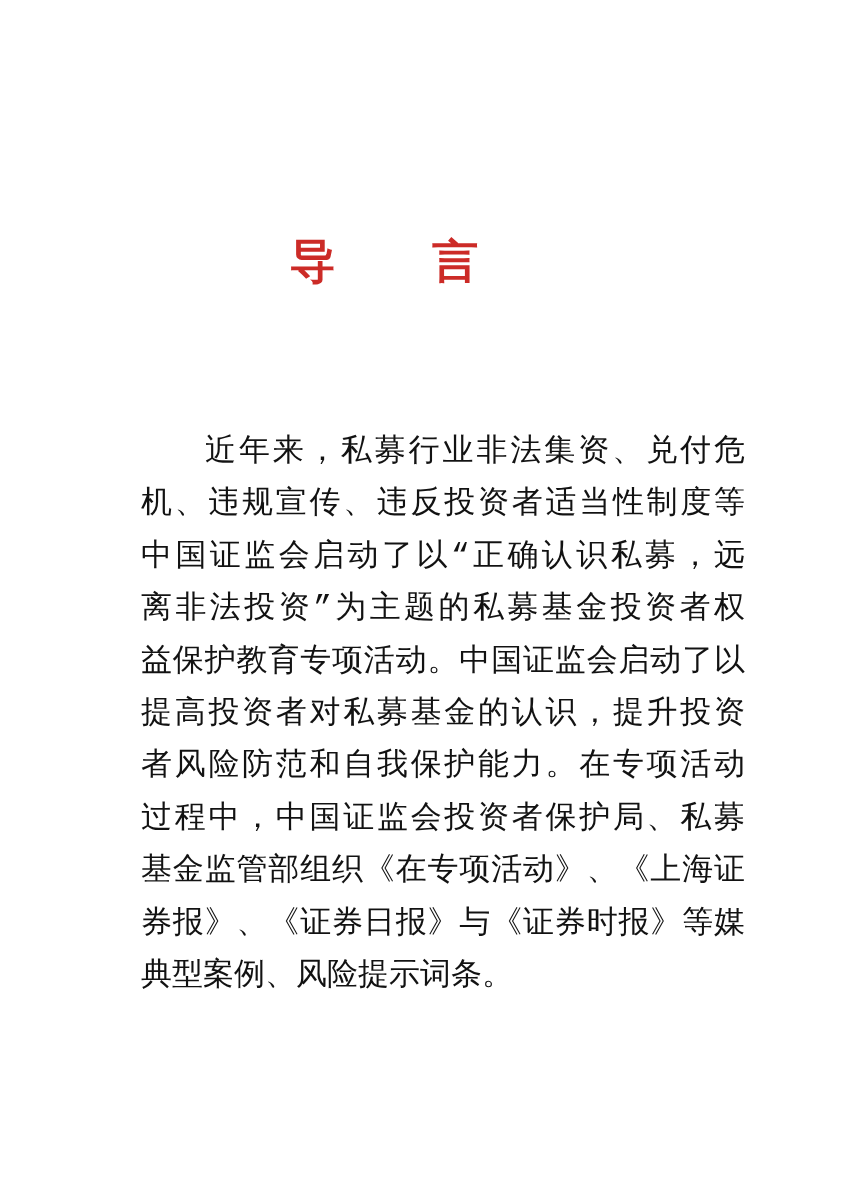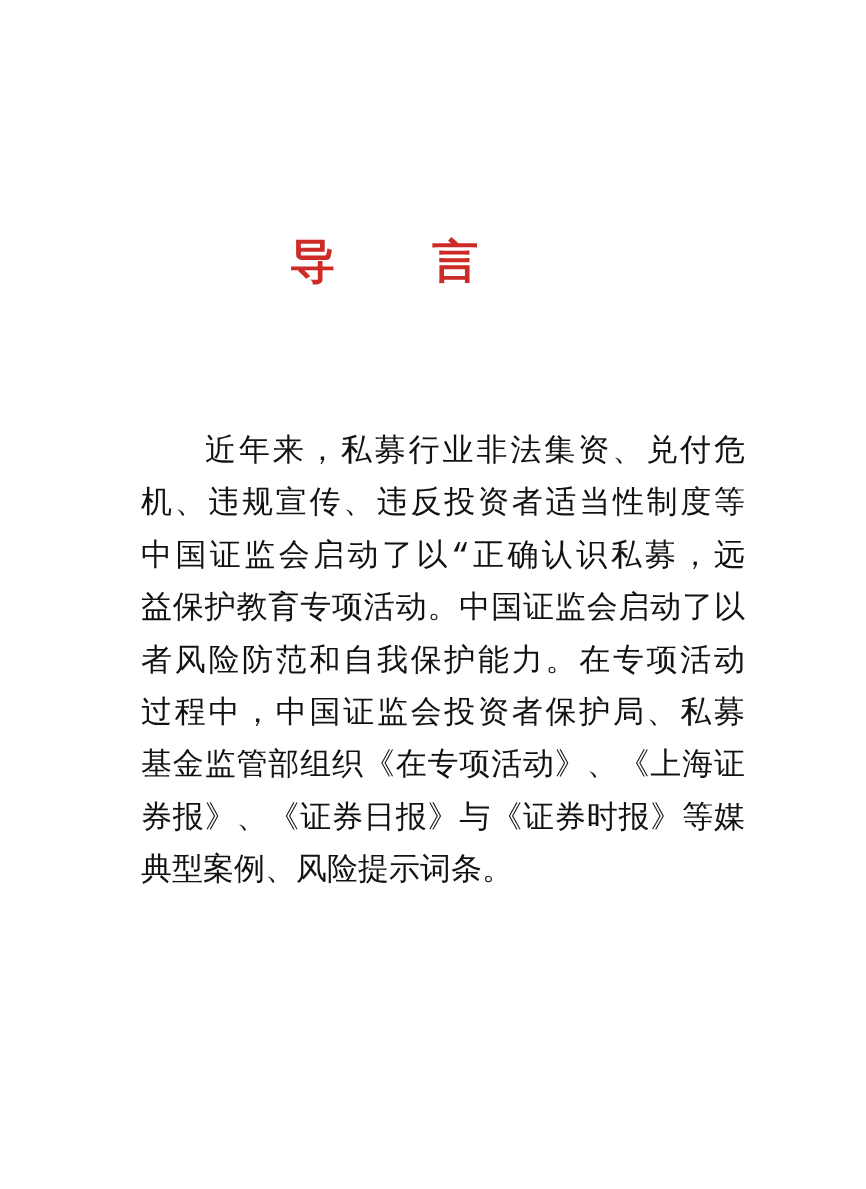--- a/index.html
+++ b/index.html
@@ -55,20 +55,22 @@
 </style>
 </head>
 <body>
 
 <div class="page" style="background: rgb(255, 255, 255);">
   <div class="chapter-title" style="color: rgb(204, 43, 39);">导　言</div>
   <div class="paragraph" style="color: rgb(18, 18, 18);">
       <div class="line first">近年来，私募行业非法集资、兑付危</div>
       <div class="line">机、违规宣传、违反投资者适当性制度等</div>
       <div class="line">中国证监会启动了以“正确认识私募，远</div>
+      <div class="line">离非法投资”为主题的私募基金投资者权</div>
       <div class="line">益保护教育专项活动。中国证监会启动了以</div>
+      <div class="line">提高投资者对私募基金的认识，提升投资</div>
       <div class="line">者风险防范和自我保护能力。在专项活动</div>
       <div class="line">过程中，中国证监会投资者保护局、私募</div>
       <div class="line">基金监管部组织《在专项活动》、《上海证</div>
       <div class="line">券报》、《证券日报》与《证券时报》等媒</div>
       <div class="line last">典型案例、风险提示词条。</div>
     </div>
 </div>
 
 </body></html>

